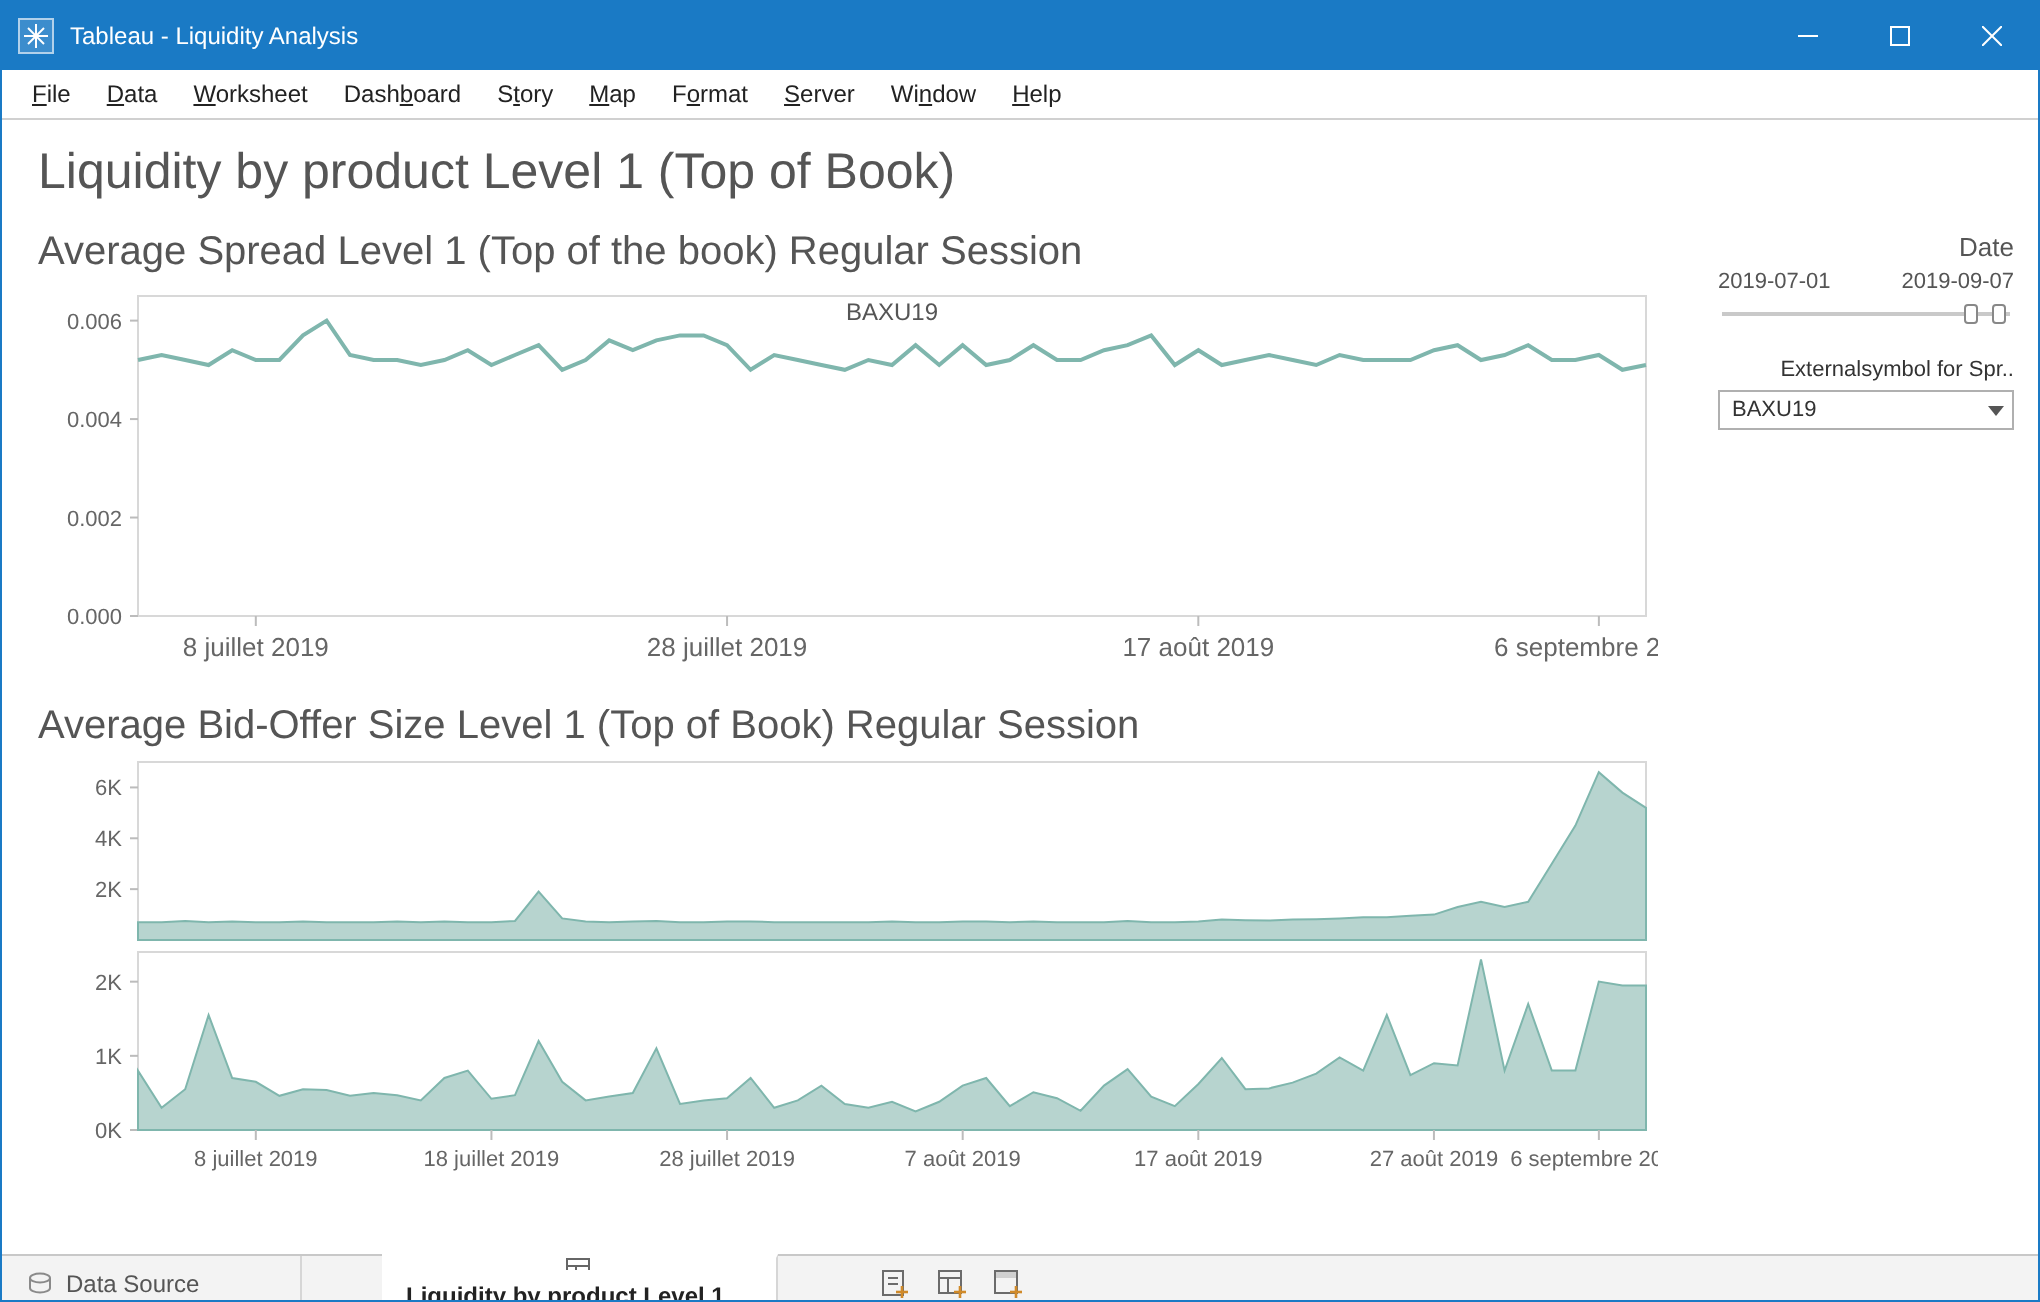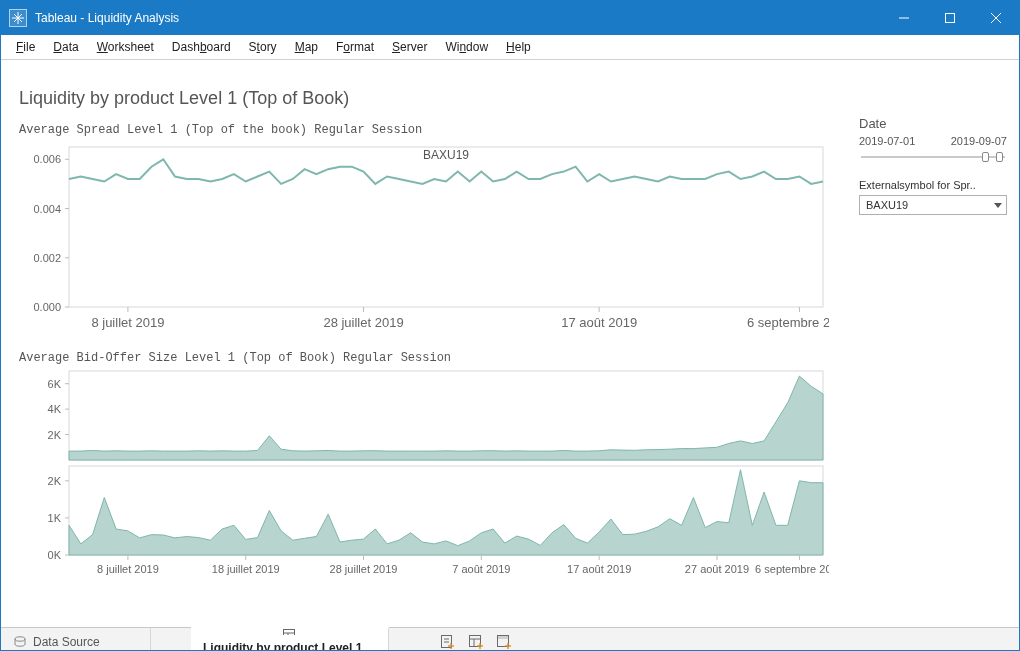--- a/index.html
+++ b/index.html
@@ -62,34 +62,35 @@
     background: #fff;
   }
   .dashboard {
     flex: 1;
     padding: 12px 10px 6px 18px;
     overflow: hidden;
   }
   .sidepanel {
     width: 160px;
     padding: 56px 12px 10px 0;
+    text-align: right;
   }
   h1.dash-title {
-    margin: 16px 0 14px 0;
+    margin: 0 0 14px 0;
     font-weight: 400;
-    font-size: 18px;
+    font-size: 25px;
     color: #555;
     font-family: "Segoe UI Light","Segoe UI",Arial,sans-serif;
   }
   h2.chart-title {
     margin: 0 0 4px 0;
     font-weight: 400;
-    font-size: 12px;
+    font-size: 20px;
     color: #555;
-    font-family: Liberation Mono, monospace;
+    font-family: Liberation Sans, sans-serif;
   }
   .chart-block { margin-bottom: 10px; }
   svg.chart { display:block; }
 
   
   .side-label { font-size: 13px; color:#555; margin-bottom:4px; }
   .side-range { display:flex; justify-content:space-between; font-size:11px; color:#555; }
   .slider-track {
     position:relative; height:16px; margin:2px 2px 14px 2px;
   }

